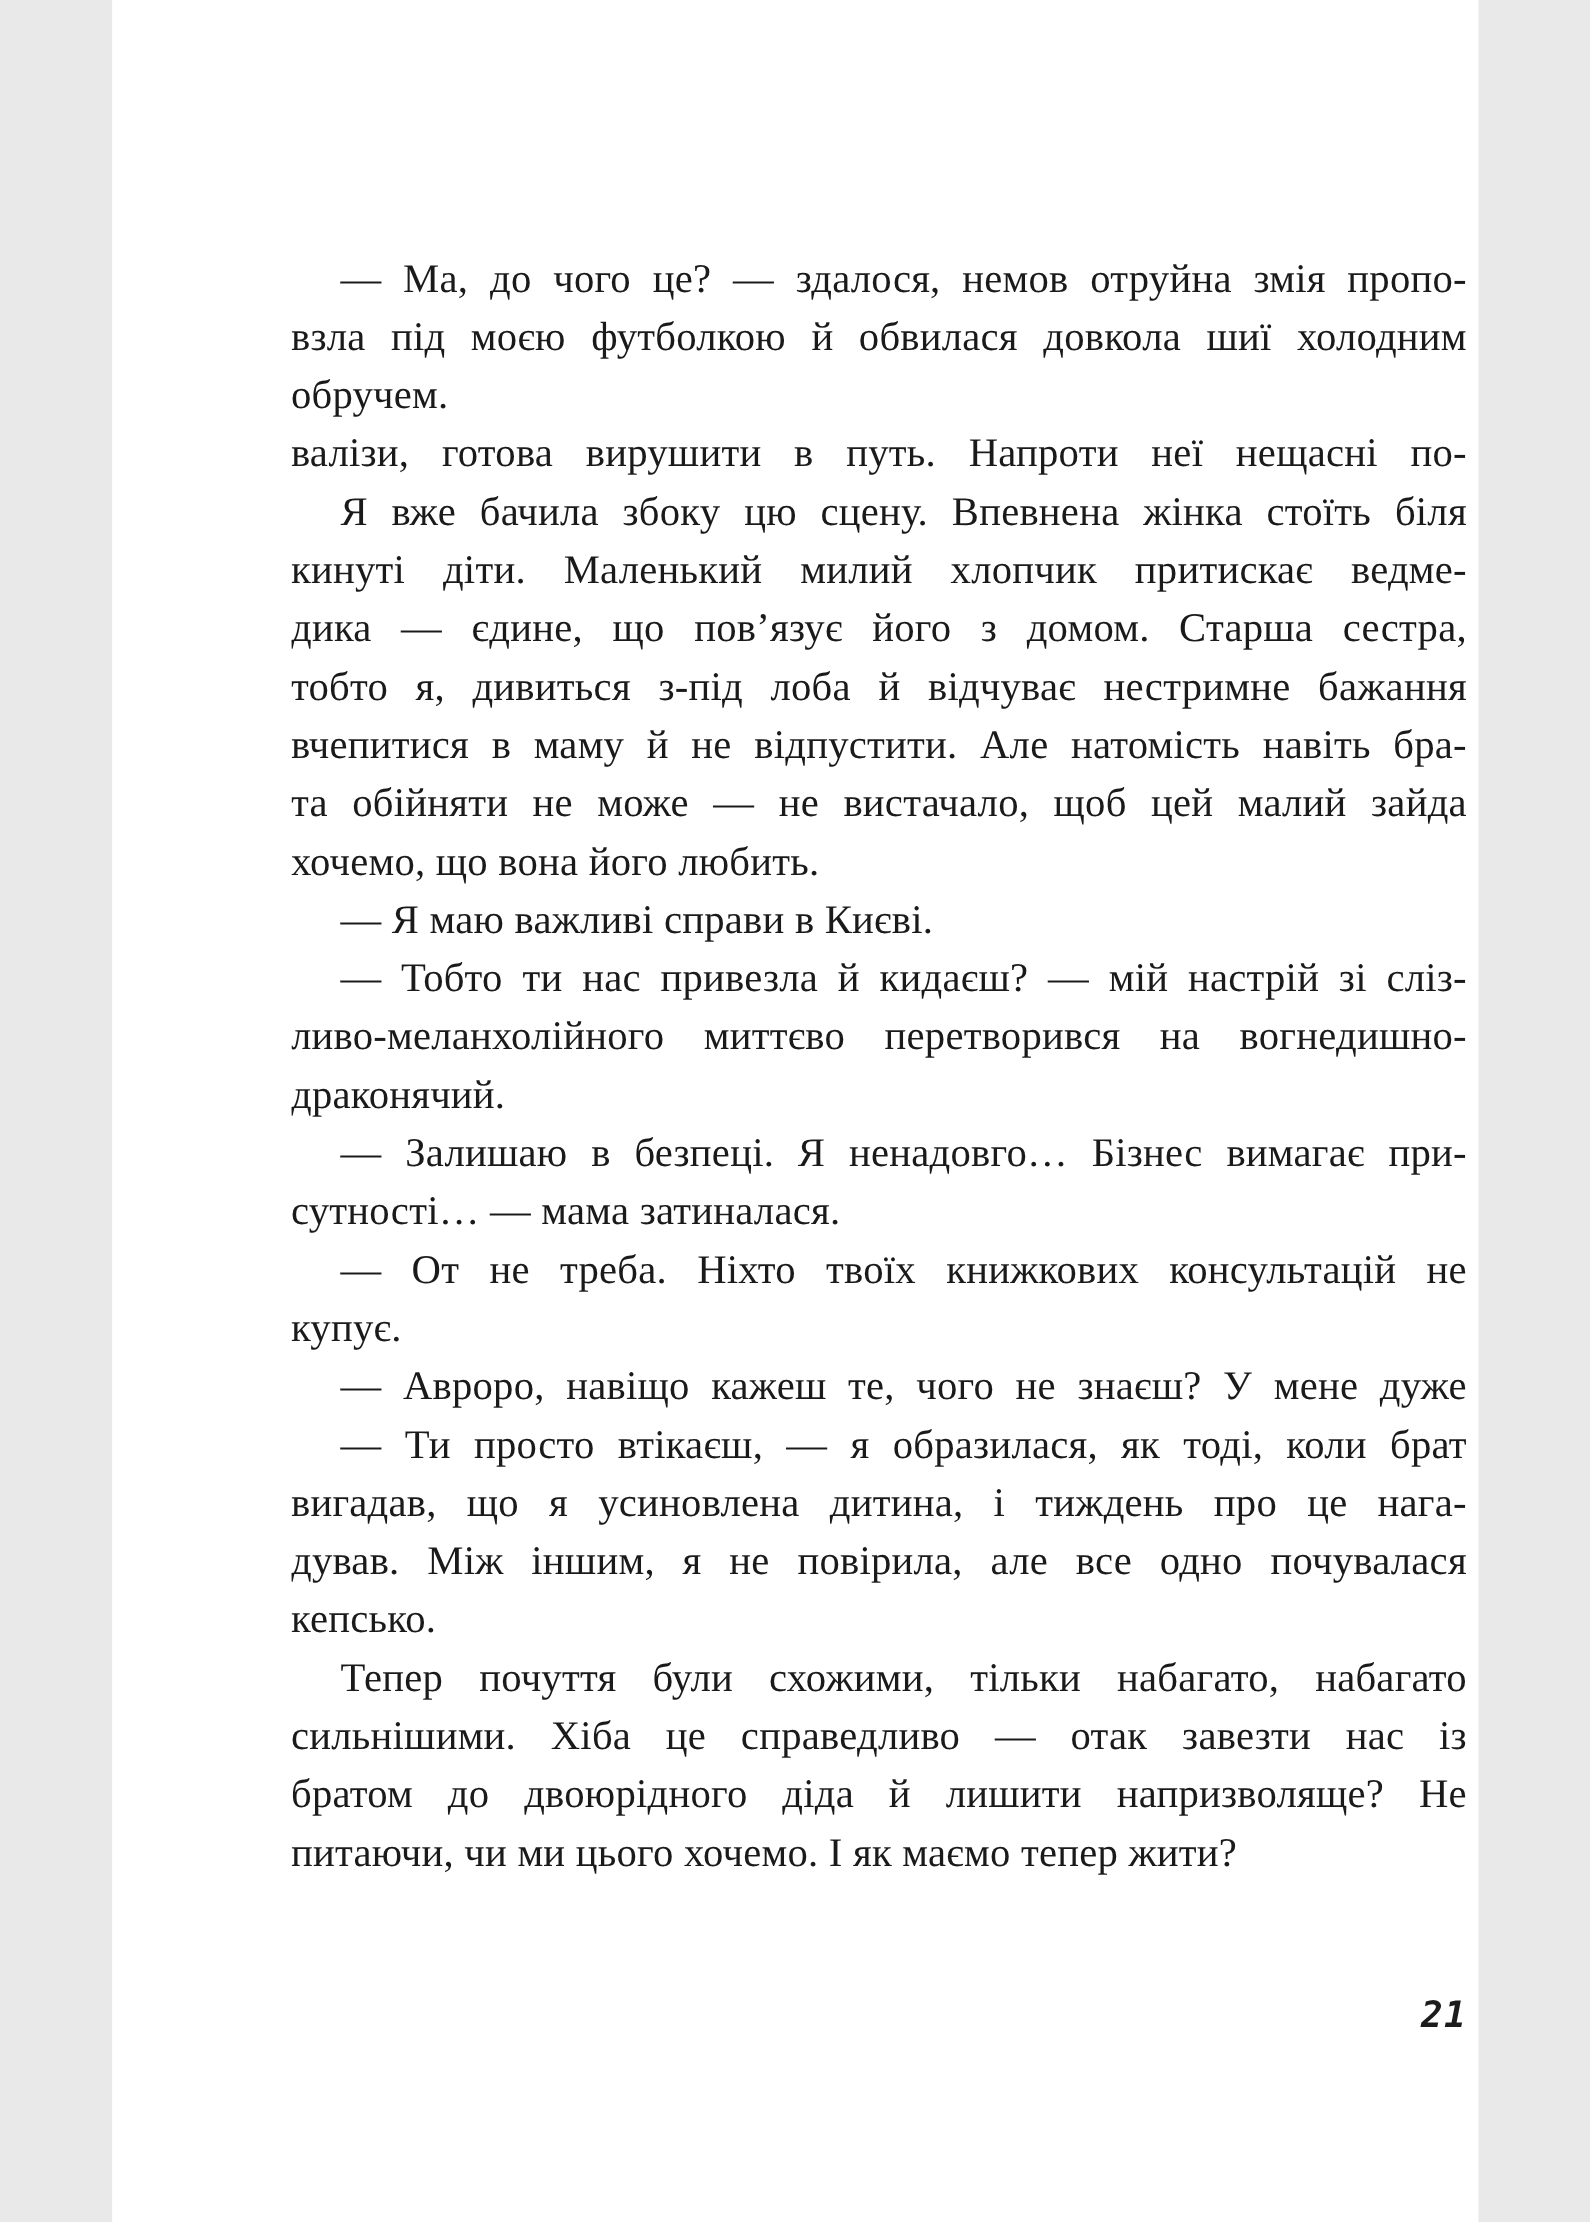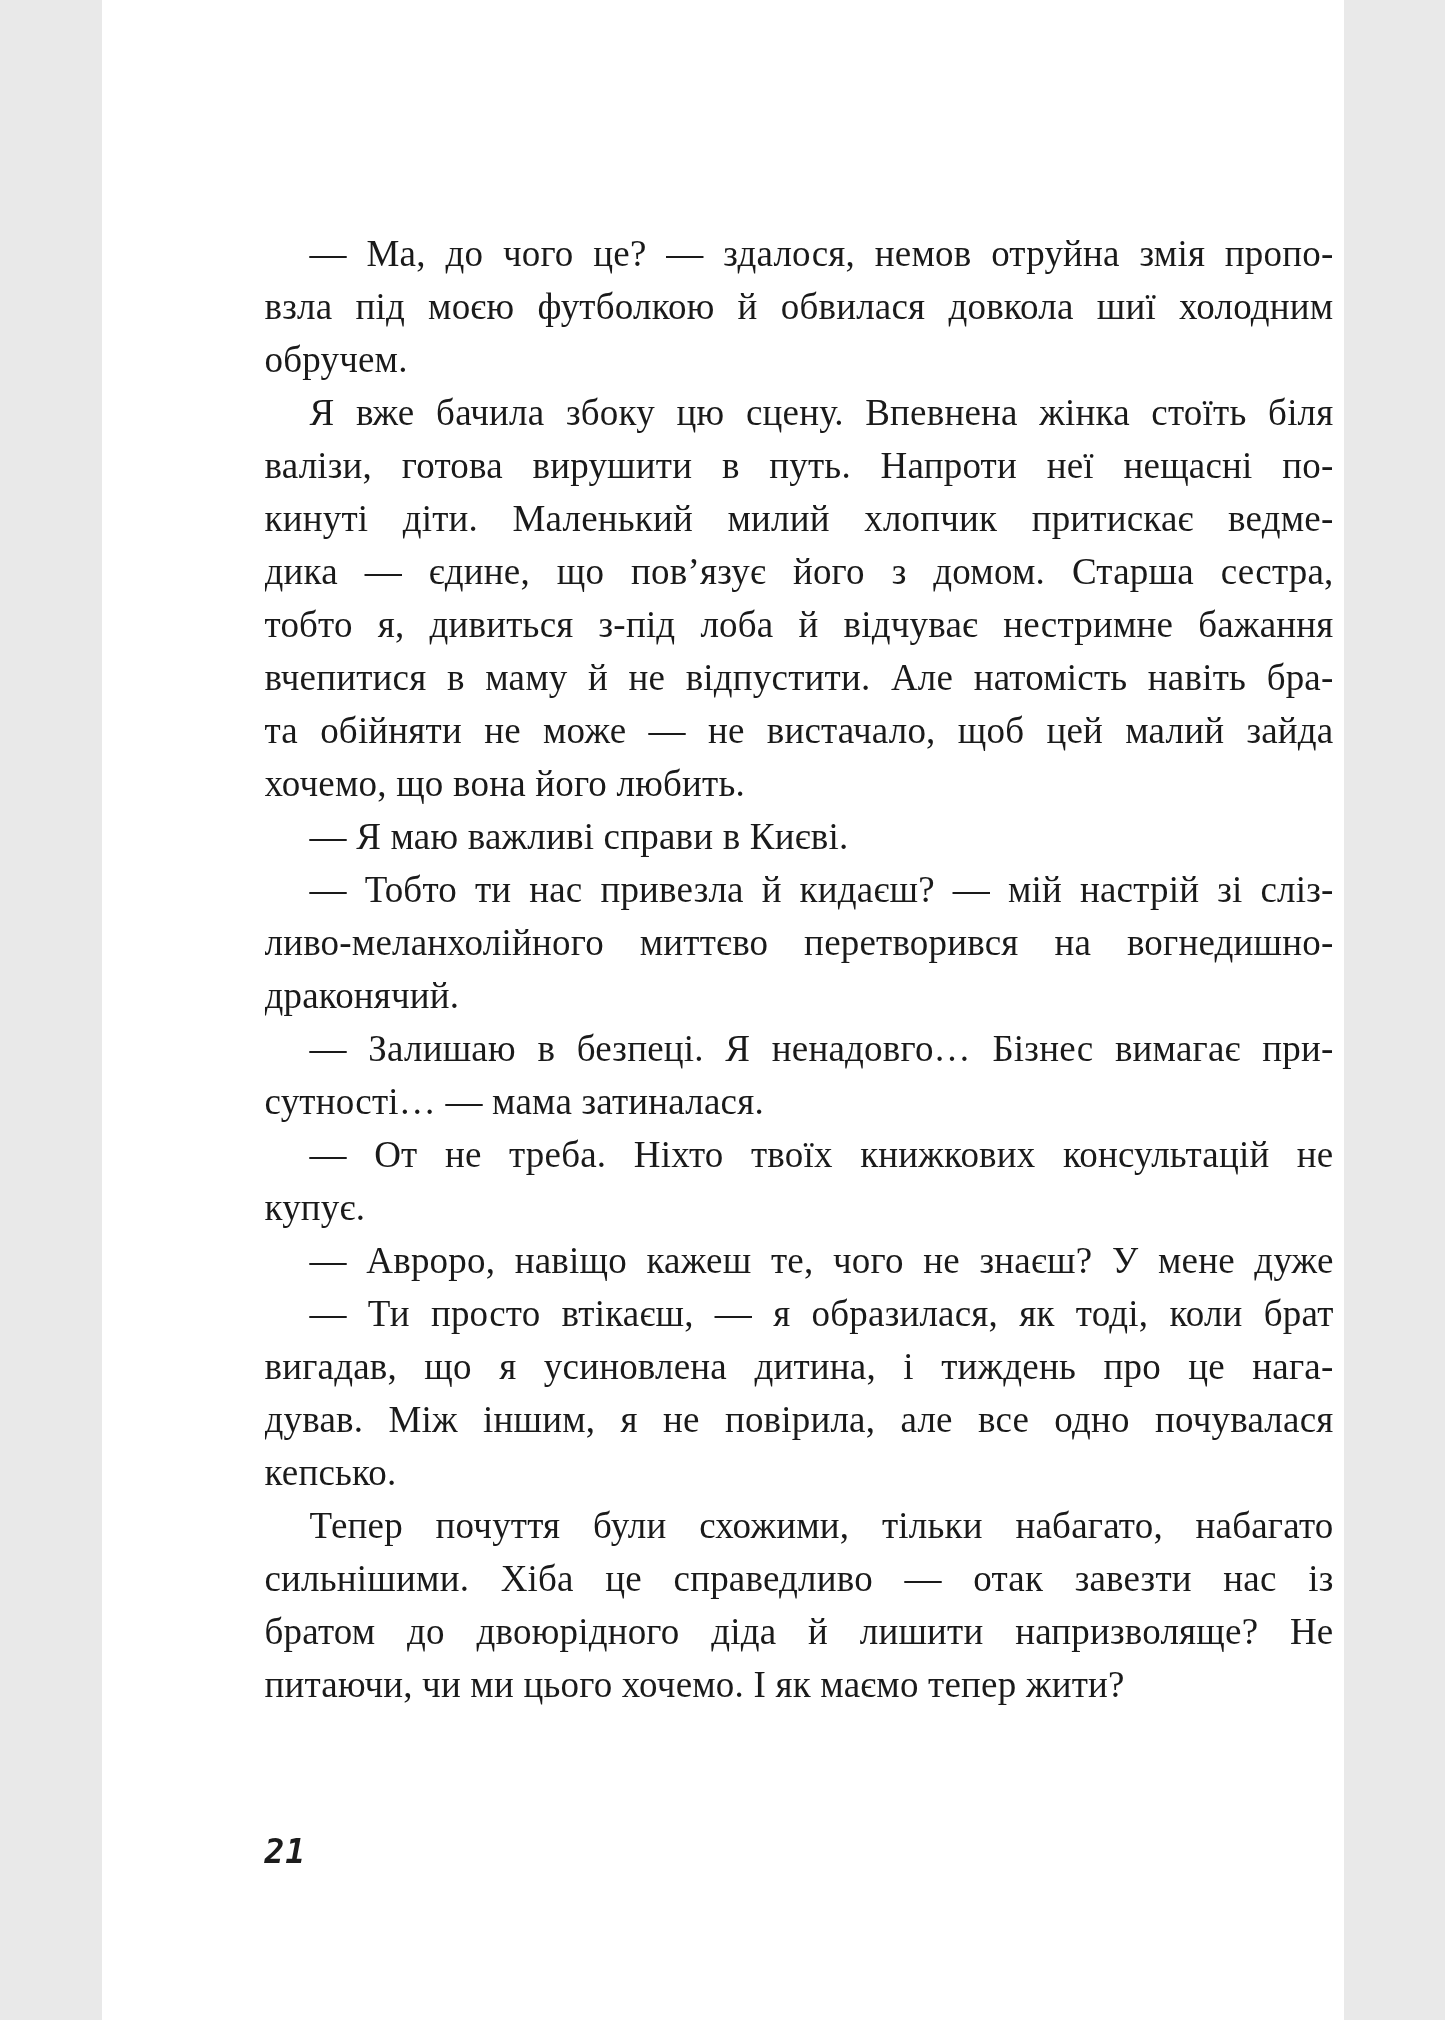--- a/index.html
+++ b/index.html
@@ -37,39 +37,39 @@
     text-align-last: left;
   }
   .line.indent {
     text-indent: 45px;
   }
   .page-number {
     position: absolute;
     left: 163px;
     top: 1812px;
     width: 1069px;
+    text-align: right;
     font-family: "DejaVu Sans Mono", monospace;
     font-style: italic;
     font-weight: bold;
     font-size: 33px;
     color: #1c1c1c;
     letter-spacing: 1px;
-    margin-top: 20px;
   }
 </style>
 </head>
 <body>
 
 <div class="page">
   <div class="text-block">
       <div class="line indent">— Ма, до чого це? — здалося, немов отруйна змія пропо-</div>
       <div class="line">взла під моєю футболкою й обвилася довкола шиї холодним</div>
       <div class="line end">обручем.</div>
+      <div class="line">валізи, готова вирушити в путь. Напроти неї нещасні по-</div>
       <div class="line indent">Я вже бачила збоку цю сцену. Впевнена жінка стоїть біля</div>
-      <div class="line">валізи, готова вирушити в путь. Напроти неї нещасні по-</div>
       <div class="line">кинуті діти. Маленький милий хлопчик притискає ведме-</div>
       <div class="line">дика — єдине, що пов’язує його з домом. Старша сестра,</div>
       <div class="line">тобто я, дивиться з-під лоба й відчуває нестримне бажання</div>
       <div class="line">вчепитися в маму й не відпустити. Але натомість навіть бра-</div>
       <div class="line">та обійняти не може — не вистачало, щоб цей малий зайда</div>
       <div class="line end">хочемо, що вона його любить.</div>
       <div class="line indent end">— Я маю важливі справи в Києві.</div>
       <div class="line indent">— Тобто ти нас привезла й кидаєш? — мій настрій зі сліз-</div>
       <div class="line">ливо-меланхолійного миттєво перетворився на вогнедишно-</div>
       <div class="line end">драконячий.</div>

